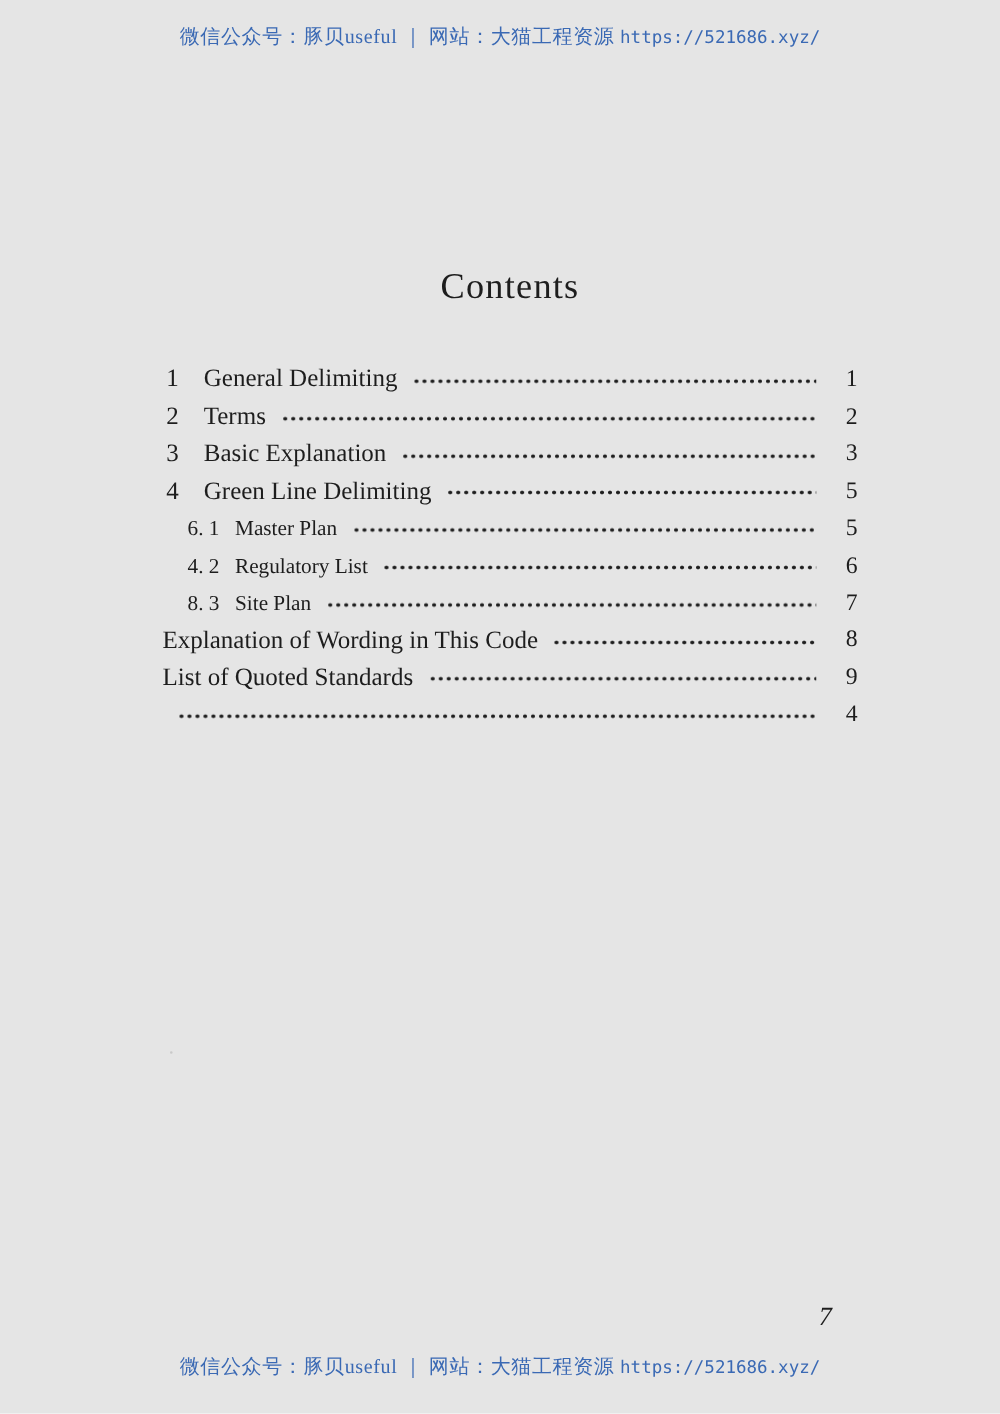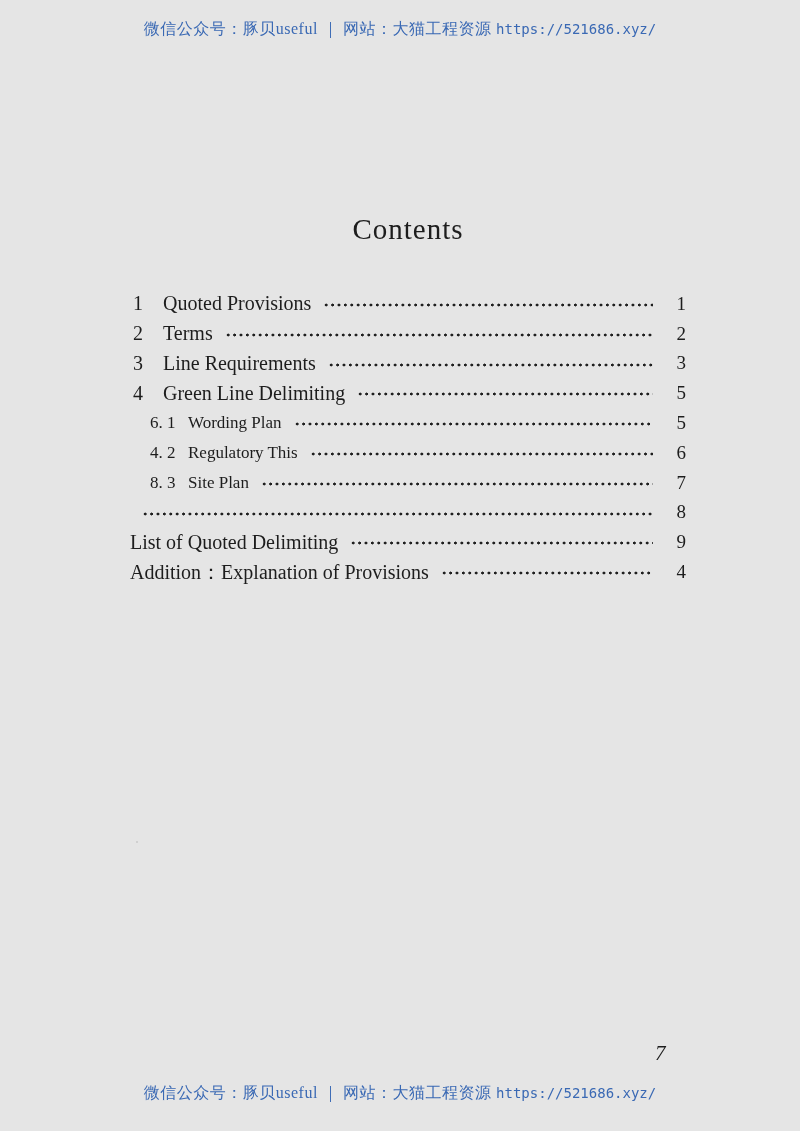--- a/index.html
+++ b/index.html
@@ -95,71 +95,71 @@
 
   <div class="watermark header" style="color: rgb(58, 105, 180);">
     <span>微信公众号：豚贝useful ｜ 网站：大猫工程资源 </span><span class="url">https://521686.xyz/</span>
   </div>
 
   <div class="doc-title">Contents</div>
 
   <div class="toc">
       <div class="row main">
         <span class="num">1</span>
-        <span class="label">Quoted Provisions</span>
+        <span class="label">General Delimiting</span>
         <span class="leader"></span>
         <span class="pagecol">1</span>
       </div>
       <div class="row main">
         <span class="num">2</span>
         <span class="label">Terms</span>
         <span class="leader"></span>
         <span class="pagecol">2</span>
       </div>
       <div class="row main">
         <span class="num">3</span>
-        <span class="label">Line Requirements</span>
+        <span class="label">Basic Explanation</span>
         <span class="leader"></span>
         <span class="pagecol">3</span>
       </div>
       <div class="row main">
         <span class="num">4</span>
         <span class="label">Green Line Delimiting</span>
         <span class="leader"></span>
         <span class="pagecol">5</span>
       </div>
       <div class="row sub">
         <span class="num">6. 1</span>
-        <span class="label">Wording Plan</span>
+        <span class="label">Master Plan</span>
         <span class="leader"></span>
         <span class="pagecol">5</span>
       </div>
       <div class="row sub">
         <span class="num">4. 2</span>
-        <span class="label">Regulatory This</span>
+        <span class="label">Regulatory List</span>
         <span class="leader"></span>
         <span class="pagecol">6</span>
       </div>
       <div class="row sub">
         <span class="num">8. 3</span>
         <span class="label">Site Plan</span>
         <span class="leader"></span>
         <span class="pagecol">7</span>
       </div>
       <div class="row plain">
+        <span class="label">Explanation of Wording in This Code</span>
         <span class="leader"></span>
         <span class="pagecol">8</span>
       </div>
       <div class="row plain">
-        <span class="label">List of Quoted Delimiting</span>
+        <span class="label">List of Quoted Standards</span>
         <span class="leader"></span>
         <span class="pagecol">9</span>
       </div>
       <div class="row plain">
-        <span class="label">Addition：Explanation of Provisions</span>
         <span class="leader"></span>
         <span class="pagecol">4</span>
       </div>
     </div>
 
   <div class="artifact"></div>
 
   <div class="corner-page-num">7</div>
 
   <div class="watermark footer" style="color: rgb(58, 105, 180);">

